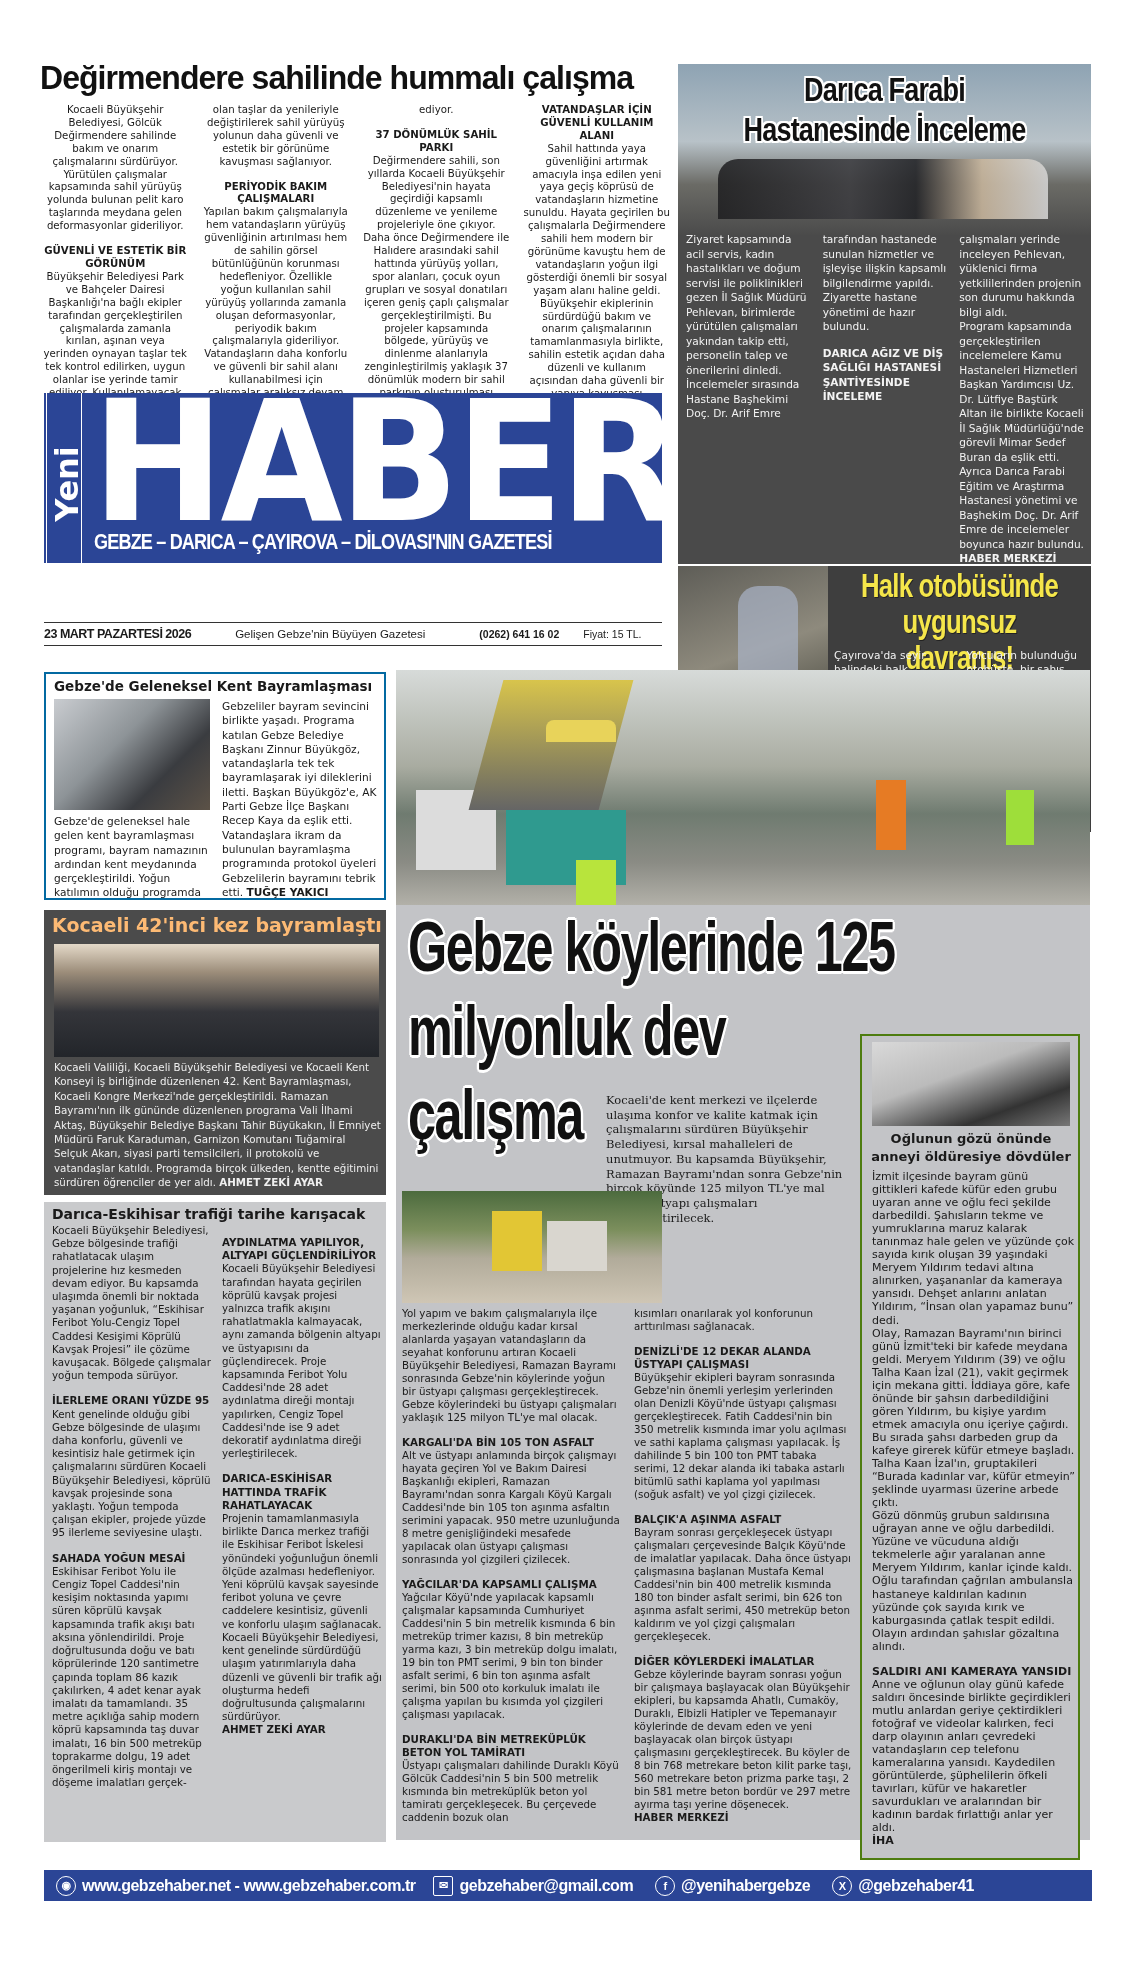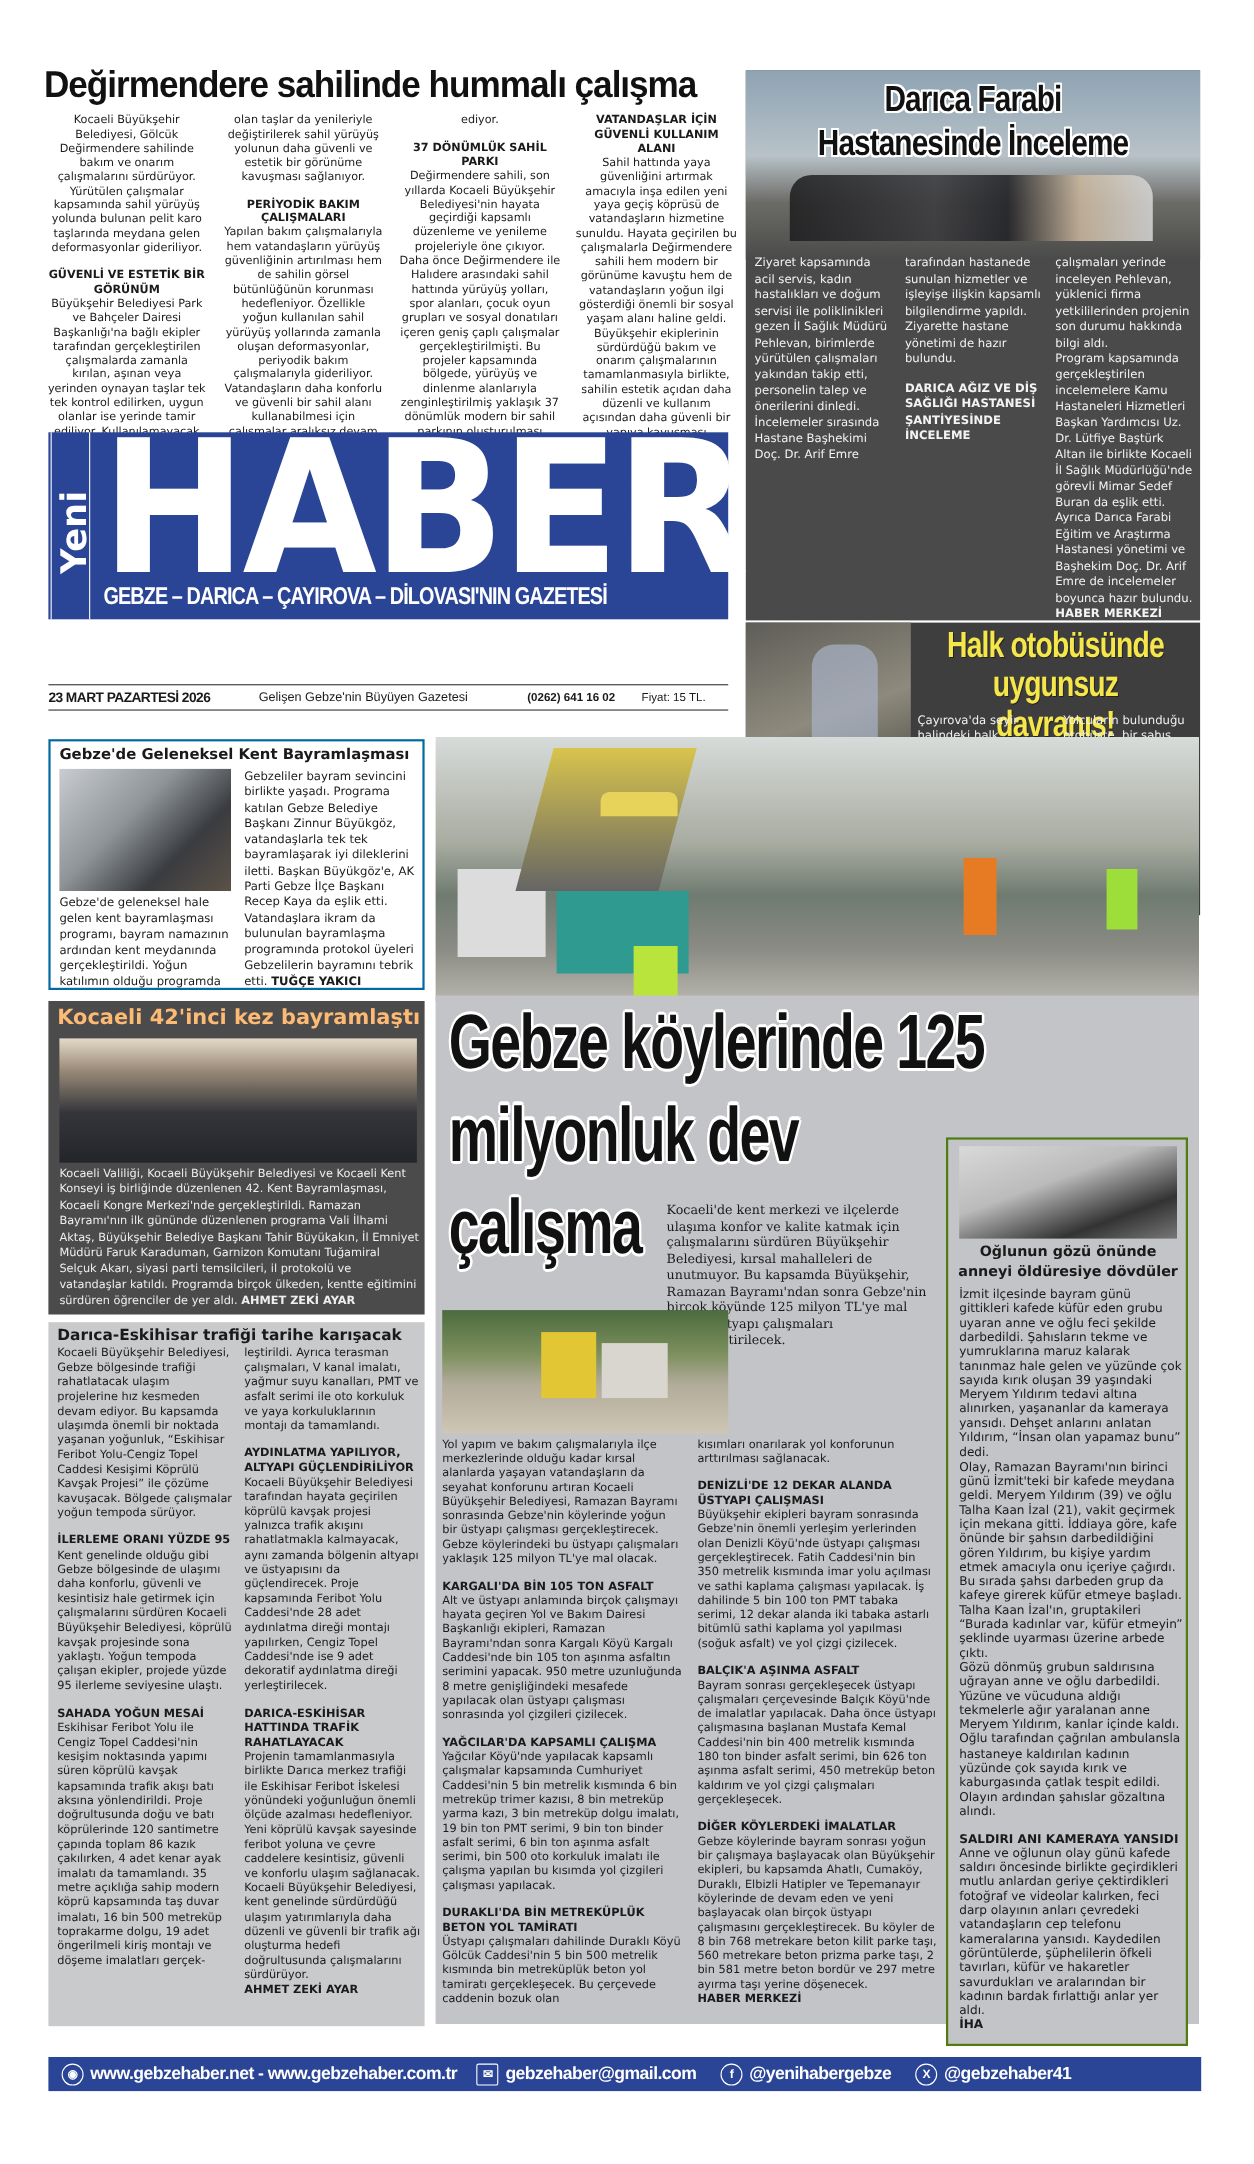--- a/index.html
+++ b/index.html
@@ -195,21 +195,20 @@
   <h3 id="eski-title" class="abs">Darıca-Eskihisar trafiği tarihe karışacak</h3>
   <div id="eski-body" class="abs cols">
       <div class="col">
         <p>Kocaeli Büyükşehir Belediyesi, Gebze bölgesinde trafiği rahatlatacak ulaşım projelerine hız kesmeden devam ediyor. Bu kapsamda ulaşımda önemli bir noktada yaşanan yoğunluk, “Eskihisar Feribot Yolu-Cengiz Topel Caddesi Kesişimi Köprülü Kavşak Projesi” ile çözüme kavuşacak. Bölgede çalışmalar yoğun tempoda sürüyor.</p>
         <div class="sub-h" style="margin-top: 12px;">İLERLEME ORANI YÜZDE 95</div>
         <p>Kent genelinde olduğu gibi Gebze bölgesinde de ulaşımı daha konforlu, güvenli ve kesintisiz hale getirmek için çalışmalarını sürdüren Kocaeli Büyükşehir Belediyesi, köprülü kavşak projesinde sona yaklaştı. Yoğun tempoda çalışan ekipler, projede yüzde 95 ilerleme seviyesine ulaştı.</p>
         <div class="sub-h" style="margin-top: 12px;">SAHADA YOĞUN MESAİ</div>
         <p>Eskihisar Feribot Yolu ile Cengiz Topel Caddesi'nin kesişim noktasında yapımı süren köprülü kavşak kapsamında trafik akışı batı aksına yönlendirildi. Proje doğrultusunda doğu ve batı köprülerinde 120 santimetre çapında toplam 86 kazık çakılırken, 4 adet kenar ayak imalatı da tamamlandı. 35 metre açıklığa sahip modern köprü kapsamında taş duvar imalatı, 16 bin 500 metreküp toprakarme dolgu, 19 adet öngerilmeli kiriş montajı ve döşeme imalatları gerçek-</p>
       </div>
       <div class="col">
-        <p>leştirildi. Ayrıca terasman çalışmaları, V kanal imalatı, yağmur suyu kanalları, PMT ve asfalt serimi ile oto korkuluk ve yaya korkuluklarının montajı da tamamlandı.</p>
         <div class="sub-h" style="margin-top: 12px;">AYDINLATMA YAPILIYOR, ALTYAPI GÜÇLENDİRİLİYOR</div>
         <p>Kocaeli Büyükşehir Belediyesi tarafından hayata geçirilen köprülü kavşak projesi yalnızca trafik akışını rahatlatmakla kalmayacak, aynı zamanda bölgenin altyapı ve üstyapısını da güçlendirecek. Proje kapsamında Feribot Yolu Caddesi'nde 28 adet aydınlatma direği montajı yapılırken, Cengiz Topel Caddesi'nde ise 9 adet dekoratif aydınlatma direği yerleştirilecek.</p>
         <div class="sub-h" style="margin-top: 12px;">DARICA-ESKİHİSAR HATTINDA TRAFİK RAHATLAYACAK</div>
         <p>Projenin tamamlanmasıyla birlikte Darıca merkez trafiği ile Eskihisar Feribot İskelesi yönündeki yoğunluğun önemli ölçüde azalması hedefleniyor. Yeni köprülü kavşak sayesinde feribot yoluna ve çevre caddelere kesintisiz, güvenli ve konforlu ulaşım sağlanacak. Kocaeli Büyükşehir Belediyesi, kent genelinde sürdürdüğü ulaşım yatırımlarıyla daha düzenli ve güvenli bir trafik ağı oluşturma hedefi doğrultusunda çalışmalarını sürdürüyor.</p>
         <div style="font-weight: 700;">AHMET ZEKİ AYAR</div>
       </div>
     </div>
 </section>
 
 <section id="main" class="abs">

